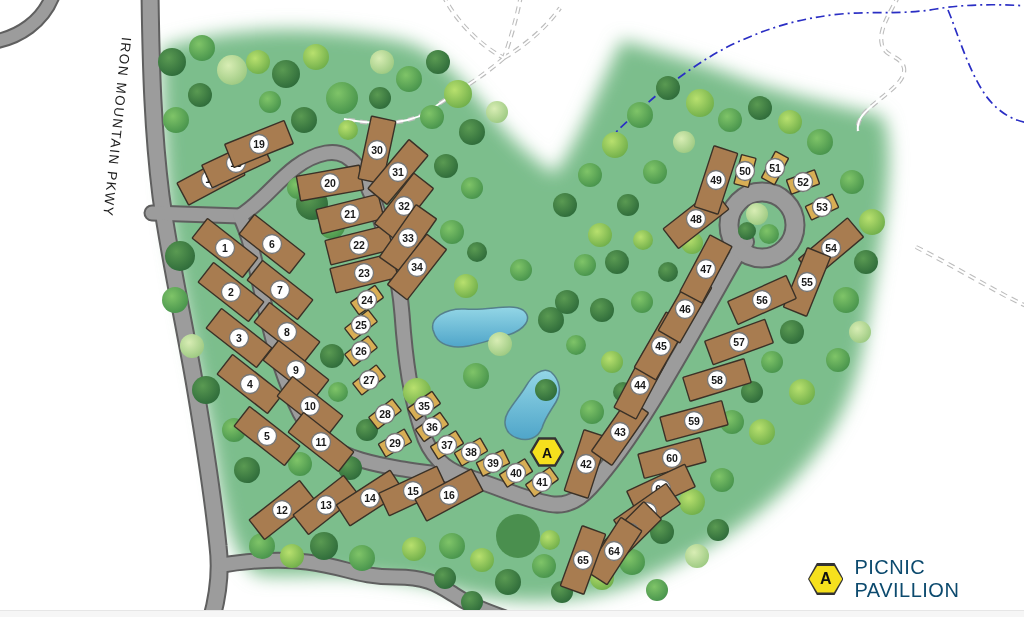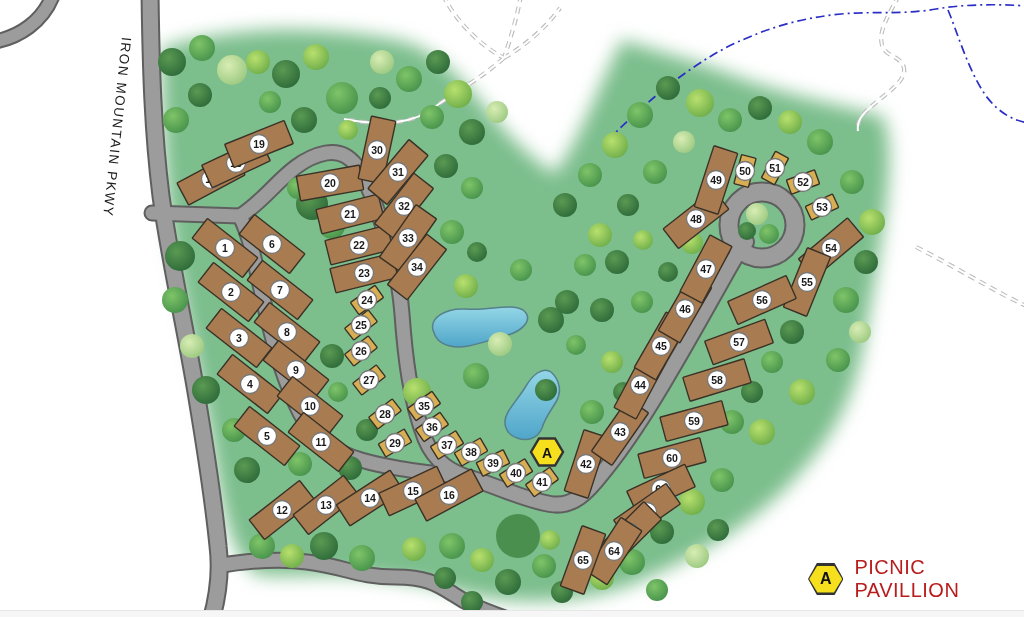--- a/index.html
+++ b/index.html
@@ -22,21 +22,21 @@
     width:38px;height:32px;background:#333;
     clip-path:polygon(25% 0,75% 0,100% 50%,75% 100%,25% 100%,0 50%);
     display:flex;align-items:center;justify-content:center;
   }
   .hex-inner{
     width:33px;height:27px;background:#f6e01d;
     clip-path:polygon(25% 0,75% 0,100% 50%,75% 100%,25% 100%,0 50%);
     display:flex;align-items:center;justify-content:center;
     font-weight:700;font-size:16px;color:#111;
   }
-  #legend-label{font-size:20px;color:#b91c1c;letter-spacing:0.5px;}
+  #legend-label{font-size:20px;color:#0c4a6e;letter-spacing:0.5px;}
   #bottom-band{
     position:absolute;left:0;top:610px;width:1024px;height:7px;
     background:#f6f6f6;border-top:1px solid #e6e6e6;
   }
 </style>
 </head>
 <body>
 
 <div id="stage">
 

